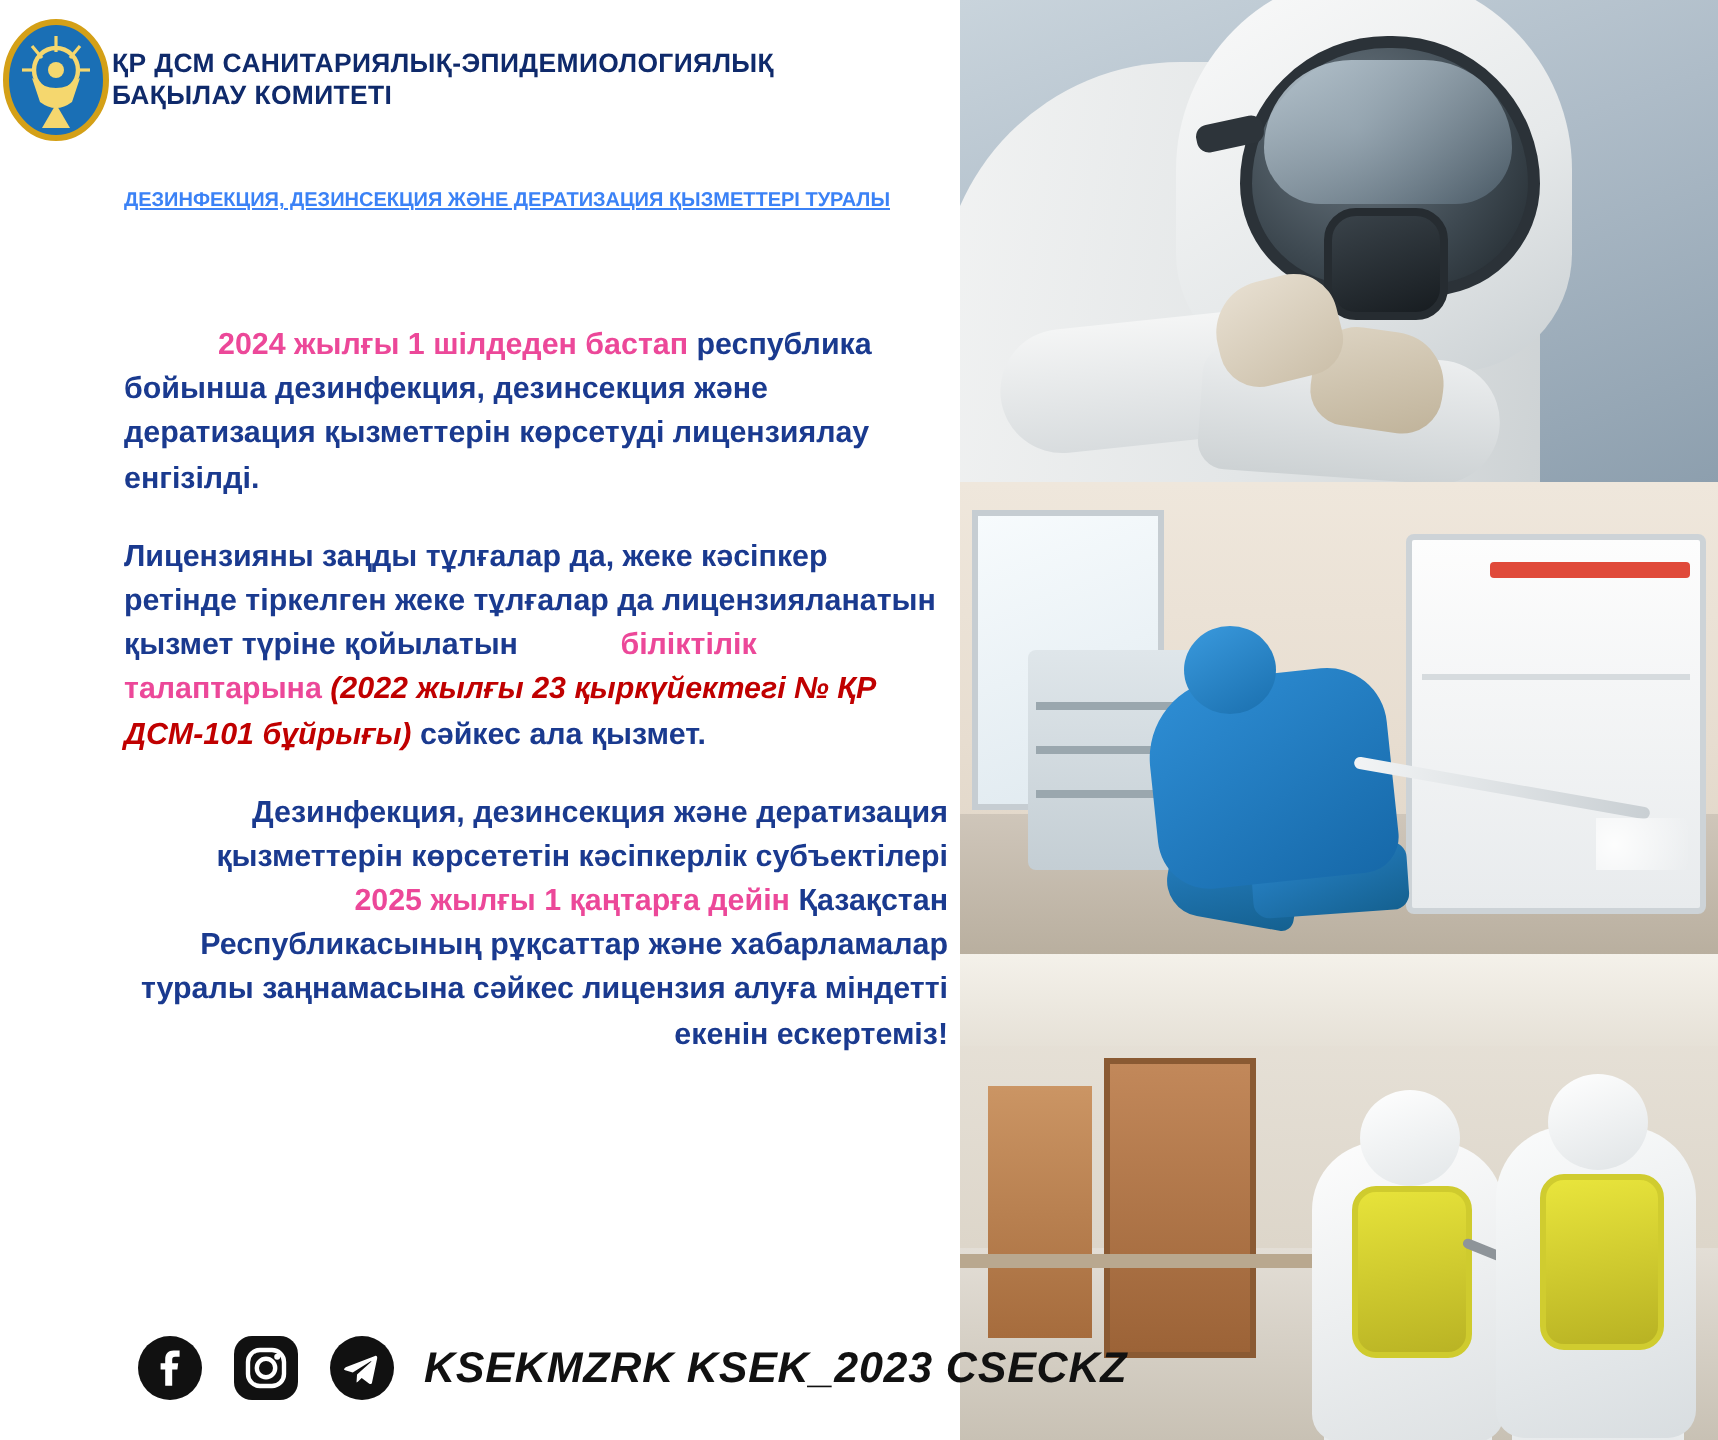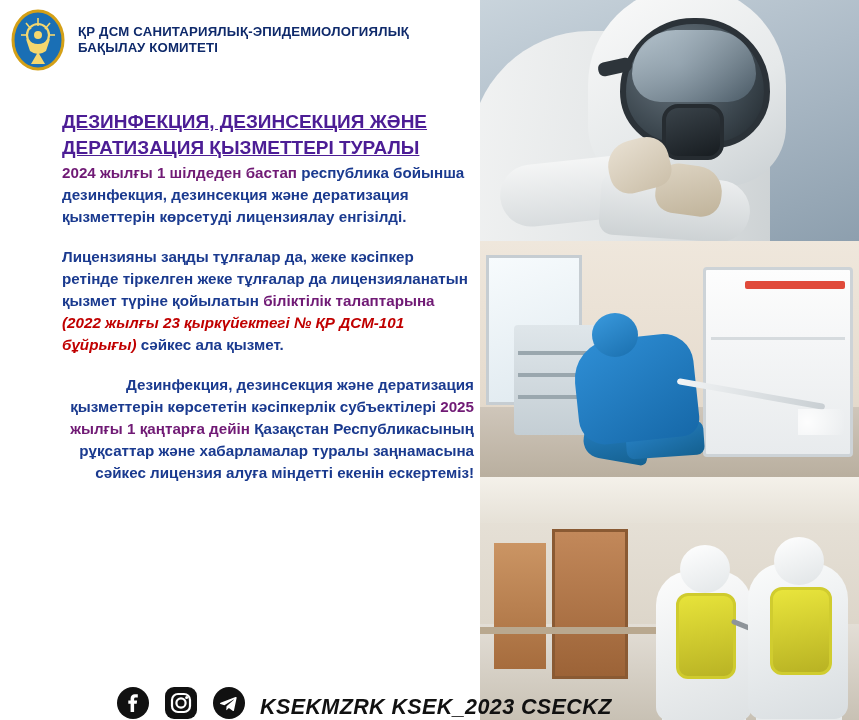--- a/index.html
+++ b/index.html
@@ -15,62 +15,61 @@
     background: #ffffff;
   }
 
   
   .header {
     position: absolute;
     top: 0; left: 0;
     width: 444px; height: 80px;
     display: flex;
     align-items: center;
-    gap: 12px;
-    padding-left: 10px;
+    gap: 0;
   }
   .emblem {
     width: 56px; height: 64px;
     flex: 0 0 auto;
     position: relative;
   }
   .header-title {
     font-size: 13.2px;
     font-weight: bold;
     color: #0f2a6b;
     letter-spacing: 0.2px;
     line-height: 1.25;
     max-width: 400px;
   }
 
   
   .headline {
     position: absolute;
-    top: 109px; left: 62px;
+    top: 94px; left: 62px;
     width: 420px;
-    font-size: 19px;
-    font-weight: bold;
-    color: #4c1d95;
+    font-size: 10px;
+    font-weight: bold;
+    color: #3b82f6;
     text-decoration: underline;
     line-height: 1.35;
   }
 
   
   .body-text {
     position: absolute;
     top: 162px; left: 62px;
     width: 412px;
     color: #1a3a8f;
     font-size: 15.2px;
     font-weight: bold;
     line-height: 1.46;
   }
   .para { margin-bottom: 17px; }
   .para:last-child { margin-bottom: 0; text-align: right; }
-  .hl-red { color: #701a75; }
+  .hl-red { color: #ec4899; margin-left: 47px; }
   .hl-red-italic { color: #c00000; font-style: italic; }
 
   
   .photo {
     position: absolute;
     overflow: hidden;
   }
   #photo-top    { top: 0;    left: 480px; width: 379px; height: 241px; }
   #photo-middle { top: 241px; left: 480px; width: 379px; height: 236px; }
   #photo-bottom { top: 477px; left: 480px; width: 379px; height: 243px; }
@@ -165,23 +164,23 @@
   .p3-w2-tank{ position:absolute; left:290px; top:110px; width:62px; height:88px; background: linear-gradient(170deg,#e9e53c,#b8b223); border-radius:12px; border:3px solid #d0cc2f; }
   .p3-w2-leg { position:absolute; left:276px; top:224px; width:86px; height:58px; background: linear-gradient(180deg,#f3f5f6,#d0d5d7); border-radius:8px; }
   .p3-hose   { position:absolute; left:250px; top:150px; width:46px; height:5px; background:#8e9499; border-radius:3px; transform:rotate(22deg); }
 
   
   .footer {
     position: absolute;
     left: 0; bottom: 0;
     width: 528px; height: 72px;
     display: flex;
-    align-items: flex-end;
+    align-items: center;
     gap: 14px;
-    padding-left: 116px;
+    padding-left: 68px;
   }
   .social-icon { width: 34px; height: 34px; flex: 0 0 auto; }
   .footer-handles {
     font-size: 21.5px;
     font-weight: bold;
     font-style: italic;
     color: #111111;
     letter-spacing: 0.4px;
     white-space: nowrap;
   }

